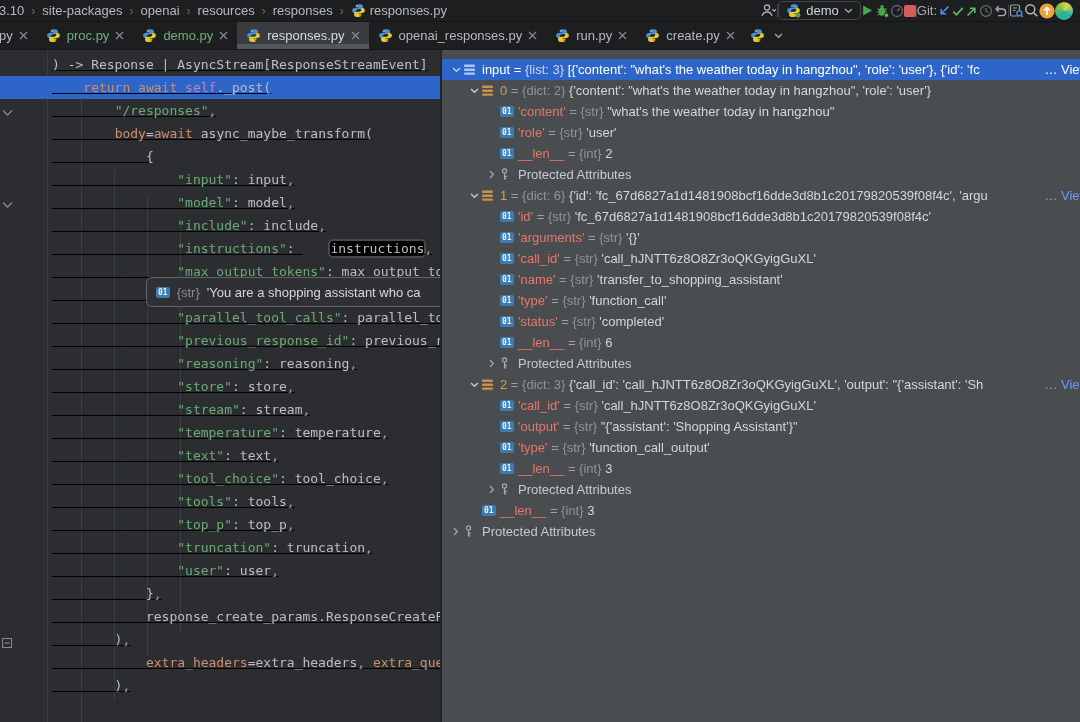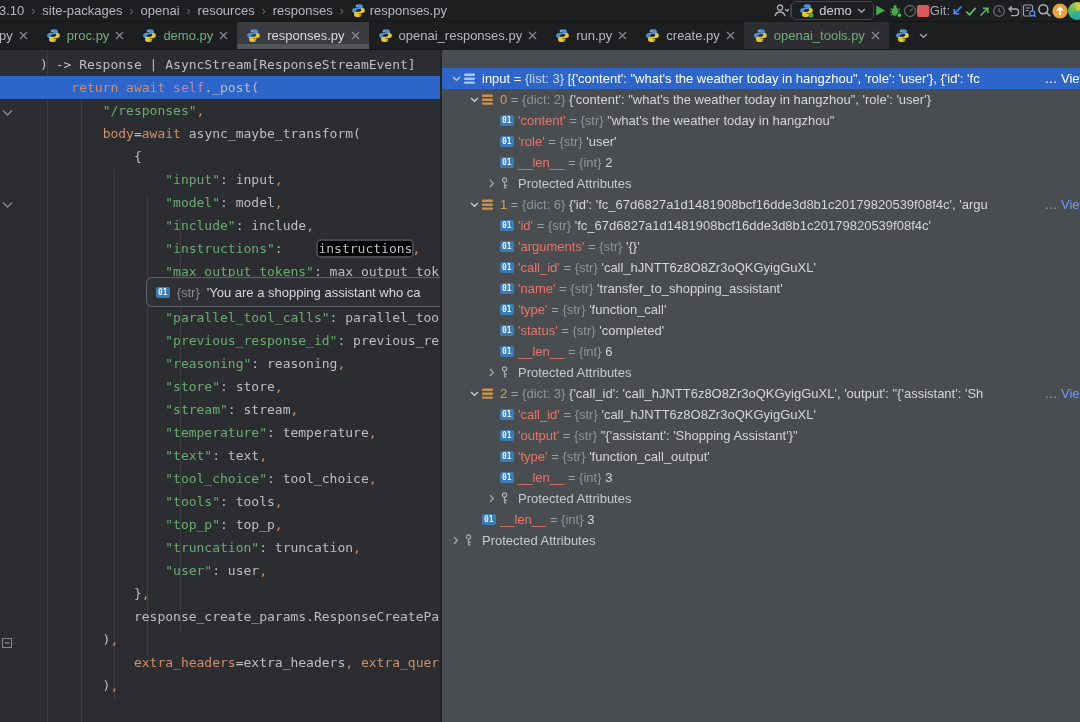--- a/index.html
+++ b/index.html
@@ -10,21 +10,21 @@
   }
   
   .topbar{
     position:absolute;left:0;top:0;width:1080px;height:22px;
     background:#1C1E20;border-bottom:1px solid #141617;
     display:flex;align-items:center;padding-left:4px;box-sizing:border-box;
   }
   .breadcrumbs{display:flex;align-items:center;gap:7px;font-size:13px;color:#B6B9BD;white-space:nowrap;margin-left:-5px;}
   .crumb-sep{color:#686C70;font-size:12px;}
   .crumb{display:flex;align-items:center;gap:4px;}
-  .tbr{margin-left:auto;display:flex;align-items:center;padding-right:3px;}
+  .tbr{margin-left:auto;display:flex;align-items:center;padding-right:16px;}
   .tb-sep{width:1px;height:14px;background:#3A3D40;}
   .tb-label{font-size:13px;color:#A9ADB2;}
   .tb-btn{display:flex;align-items:center;justify-content:center;cursor:default;}
   .runconfig{display:flex;align-items:center;gap:5px;border:1px solid #43474B;border-radius:5px;height:17px;padding:0 7px;font-size:13px;color:#CFD2D6;}
   .sphere{width:18px;height:18px;border-radius:50%;margin-right:-9px;
     background:conic-gradient(from 210deg,#27AE9E,#6FBF4B,#E4D44A,#2BB5A0,#27AE9E);}
   
   .tabbar{
     position:absolute;left:0;top:22px;width:1080px;height:28px;
     background:#1C1E20;border-bottom:1px solid #141617;
@@ -37,21 +37,21 @@
   .tab.vcs-green{color:#6FAF7A;}
   .tab.partial{padding-left:2px;margin-left:-3px;}
   .tab-controls{display:flex;align-items:center;gap:9px;padding:0 6px;}
   
   .main{position:absolute;left:0;top:50px;width:1080px;height:672px;}
   .editor{position:absolute;left:0;top:0;width:440px;height:672px;background:#2B2D30;overflow:hidden;}
   .gutterline{position:absolute;left:47px;top:0;bottom:0;width:1px;background:#393C3F;z-index:1;}
   .ig{position:absolute;width:1px;background:#3B3E43;z-index:1;}
   .code{position:absolute;left:0;top:3px;width:440px;z-index:2;
     font-family:"DejaVu Sans Mono",monospace;font-size:13px;line-height:23px;}
-  .cl{height:23px;padding-left:40px;white-space:pre;overflow:hidden;}
+  .cl{height:23px;padding-left:52px;white-space:pre;overflow:hidden;text-decoration:underline;}
   .cl.exec{background:#2D65C9;}
   .tk-d{color:#BCBEC4;}
   .tk-kw{color:#CF8E6D;}
   .tk-str{color:#6AAB73;}
   .tk-self{color:#B189C5;}
   .tk-hl{color:#BCBEC4;background:#000000;border-radius:3px;box-shadow:0 0 0 2px #45484E;margin-left:28px;}
   .gutter-icons{position:absolute;left:0;top:0;z-index:3;}
   .gic{position:absolute;left:2px;}
   
   .tooltip{
@@ -60,21 +60,21 @@
     display:flex;align-items:center;gap:7px;padding:0 9px;box-sizing:border-box;
     font-size:13px;white-space:nowrap;overflow:hidden;
   }
   .tooltip .caret{position:absolute;top:-5px;left:150px;width:8px;height:8px;background:#2E3033;
     border-left:1px solid #61646A;border-top:1px solid #61646A;transform:rotate(45deg);}
   .b01{background:#3C7CB4;color:#EAF3FC;font:bold 8px "DejaVu Sans Mono",monospace;border-radius:2px;padding:2px 2px;line-height:7px;flex:0 0 auto;}
   .ttype{color:#898D94;}
   .tval{color:#D6D9DC;}
   
   .panel{position:absolute;left:440px;top:0;width:640px;height:672px;background:#4A4D4F;
-    border-left:2px solid #232527;box-sizing:border-box;overflow:hidden;padding-top:18px;}
+    border-left:2px solid #232527;box-sizing:border-box;overflow:hidden;padding-top:9px;}
   .prow{height:21px;display:flex;align-items:center;white-space:pre;font-size:13px;overflow:hidden;}
   .prow.sel{background:#2D65C9;}
   .slot-chev{width:16px;display:flex;justify-content:center;flex:0 0 auto;}
   .slot-icon{width:18px;display:flex;justify-content:flex-start;align-items:center;flex:0 0 auto;}
   .n-key{color:#E8756B;}
   .n-idx{color:#D0A35C;}
   .p-eq{color:#9DA1A7;}
   .p-type{color:#8F939A;}
   .p-val{color:#D4D6D9;overflow:hidden;}
   .p-val.grow{flex:1 1 auto;min-width:0;}
@@ -315,36 +315,20 @@
     <div class="tab">
       <span class="tb-btn">
         <svg width="15" height="15" viewBox="0 0 16 16">
           <path fill="#4E8FD0" d="M7.9 1.2c-1.9 0-2.9.9-2.9 2.1v1.5h3v.5H3.8C2.3 5.3 1.2 6.4 1.2 8s1 2.7 2.4 2.7h1.5V9.2c0-1.5 1.2-2.6 2.6-2.6h3c1.1 0 2-1 2-2.1V3.3c0-1.2-1.3-2.1-2.9-2.1z"></path>
           <circle cx="6.3" cy="3" r=".7" fill="#DDE7F2"></circle>
           <path fill="#E8C832" d="M8.1 14.8c1.9 0 2.9-.9 2.9-2.1v-1.5H8v-.5h4.2c1.5 0 2.6-1.1 2.6-2.7s-1-2.7-2.4-2.7h-1.5v1.5c0 1.5-1.2 2.6-2.6 2.6h-3c-1.1 0-2 1-2 2.1v1.2c0 1.2 1.3 2.1 2.9 2.1z"></path>
           <circle cx="9.7" cy="13" r=".7" fill="#5A5330"></circle>
         </svg>
       </span>
       <span>create.py</span>
-      <span class="tb-btn">
-        <svg width="9" height="9" viewBox="0 0 9 9">
-          <path d="M1 1l7 7M8 1L1 8" stroke="#85898E" stroke-width="1.3"></path>
-        </svg>
-      </span>
-    </div>
-    <div class="tab vcs-green hoverbg">
-      <span class="tb-btn">
-        <svg width="15" height="15" viewBox="0 0 16 16">
-          <path fill="#4E8FD0" d="M7.9 1.2c-1.9 0-2.9.9-2.9 2.1v1.5h3v.5H3.8C2.3 5.3 1.2 6.4 1.2 8s1 2.7 2.4 2.7h1.5V9.2c0-1.5 1.2-2.6 2.6-2.6h3c1.1 0 2-1 2-2.1V3.3c0-1.2-1.3-2.1-2.9-2.1z"></path>
-          <circle cx="6.3" cy="3" r=".7" fill="#DDE7F2"></circle>
-          <path fill="#E8C832" d="M8.1 14.8c1.9 0 2.9-.9 2.9-2.1v-1.5H8v-.5h4.2c1.5 0 2.6-1.1 2.6-2.7s-1-2.7-2.4-2.7h-1.5v1.5c0 1.5-1.2 2.6-2.6 2.6h-3c-1.1 0-2 1-2 2.1v1.2c0 1.2 1.3 2.1 2.9 2.1z"></path>
-          <circle cx="9.7" cy="13" r=".7" fill="#5A5330"></circle>
-        </svg>
-      </span>
-      <span>openai_tools.py</span>
       <span class="tb-btn">
         <svg width="9" height="9" viewBox="0 0 9 9">
           <path d="M1 1l7 7M8 1L1 8" stroke="#85898E" stroke-width="1.3"></path>
         </svg>
       </span>
     </div>
     <div class="tab-controls">
       <span class="tb-btn">
         <svg width="15" height="15" viewBox="0 0 16 16">
           <path fill="#4E8FD0" d="M7.9 1.2c-1.9 0-2.9.9-2.9 2.1v1.5h3v.5H3.8C2.3 5.3 1.2 6.4 1.2 8s1 2.7 2.4 2.7h1.5V9.2c0-1.5 1.2-2.6 2.6-2.6h3c1.1 0 2-1 2-2.1V3.3c0-1.2-1.3-2.1-2.9-2.1z"></path>

